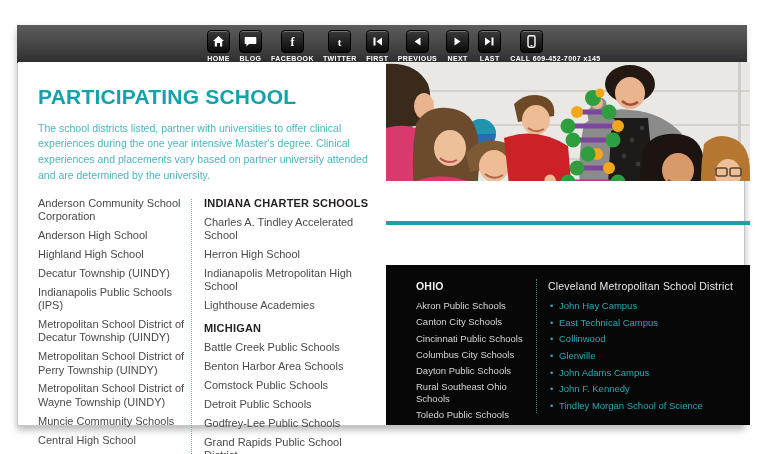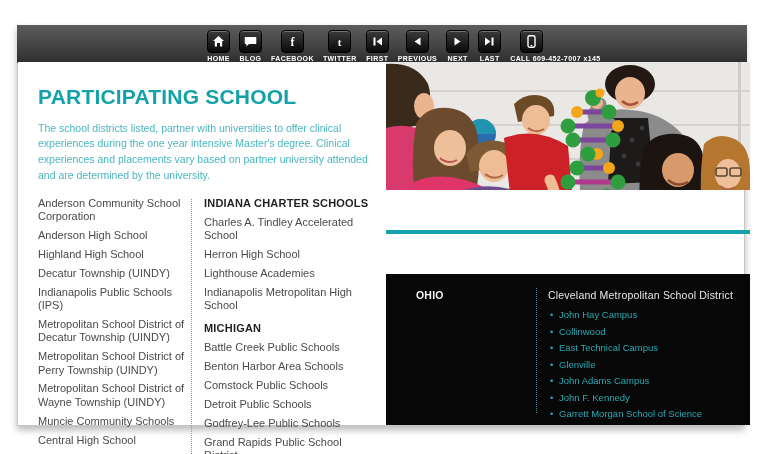--- a/index.html
+++ b/index.html
@@ -178,22 +178,22 @@
         </div>
 
         <div class="v-divider"></div>
 
         <div class="col-two">
           <div class="list-header">INDIANA CHARTER SCHOOLS</div>
           <div>
 
           <div class="list-item">Charles A. Tindley Accelerated School</div>
               <div class="list-item">Herron High School</div>
+              <div class="list-item">Indianapolis Metropolitan High School</div>
               <div class="list-item">Lighthouse Academies</div>
-              <div class="list-item">Indianapolis Metropolitan High School</div>
             </div>
           <div class="list-header mt">MICHIGAN</div>
           <div>
 
           <div class="list-item">Battle Creek Public Schools</div>
               <div class="list-item">Benton Harbor Area Schools</div>
               <div class="list-item">Comstock Public Schools</div>
               <div class="list-item">Detroit Public Schools</div>
               <div class="list-item">Godfrey-Lee Public Schools</div>
               <div class="list-item">Grand Rapids Public School District</div>
@@ -308,32 +308,42 @@
               <circle cx="199" cy="143" r="4.5" fill="#f2a71b"></circle>
           </g>
         </svg>
       </div>
 
       <div class="teal-bar"></div>
 
       <div class="black-box">
         <div class="ohio-col">
           <div class="bb-header">OHIO</div>
+          <div>
+
+          <div class="bb-item">Akron Public Schools</div>
+              <div class="bb-item">Canton City Schools</div>
+              <div class="bb-item">Cincinnati Public Schools</div>
+              <div class="bb-item">Columbus City Schools</div>
+              <div class="bb-item">Dayton Public Schools</div>
+              <div class="bb-item">Rural Southeast Ohio Schools</div>
+              <div class="bb-item">Toledo Public Schools</div>
+            </div>
         </div>
         <div class="bb-divider"></div>
         <div class="cleveland-col">
           <div class="bb-header regular">Cleveland Metropolitan School District</div>
           <div>
 
           <div class="bb-item link-item">John Hay Campus</div>
+              <div class="bb-item link-item">East Technical Campus</div>
               <div class="bb-item link-item">Collinwood</div>
-              <div class="bb-item link-item">East Technical Campus</div>
               <div class="bb-item link-item">Glenville</div>
               <div class="bb-item link-item">John Adams Campus</div>
               <div class="bb-item link-item">John F. Kennedy</div>
-              <div class="bb-item link-item">Garrett Morgan School of Science</div>
+              <div class="bb-item link-item">Tindley Morgan School of Science</div>
             </div>
         </div>
       </div>
 
     </div>
   </div>
 </div>
 
 </body></html>

